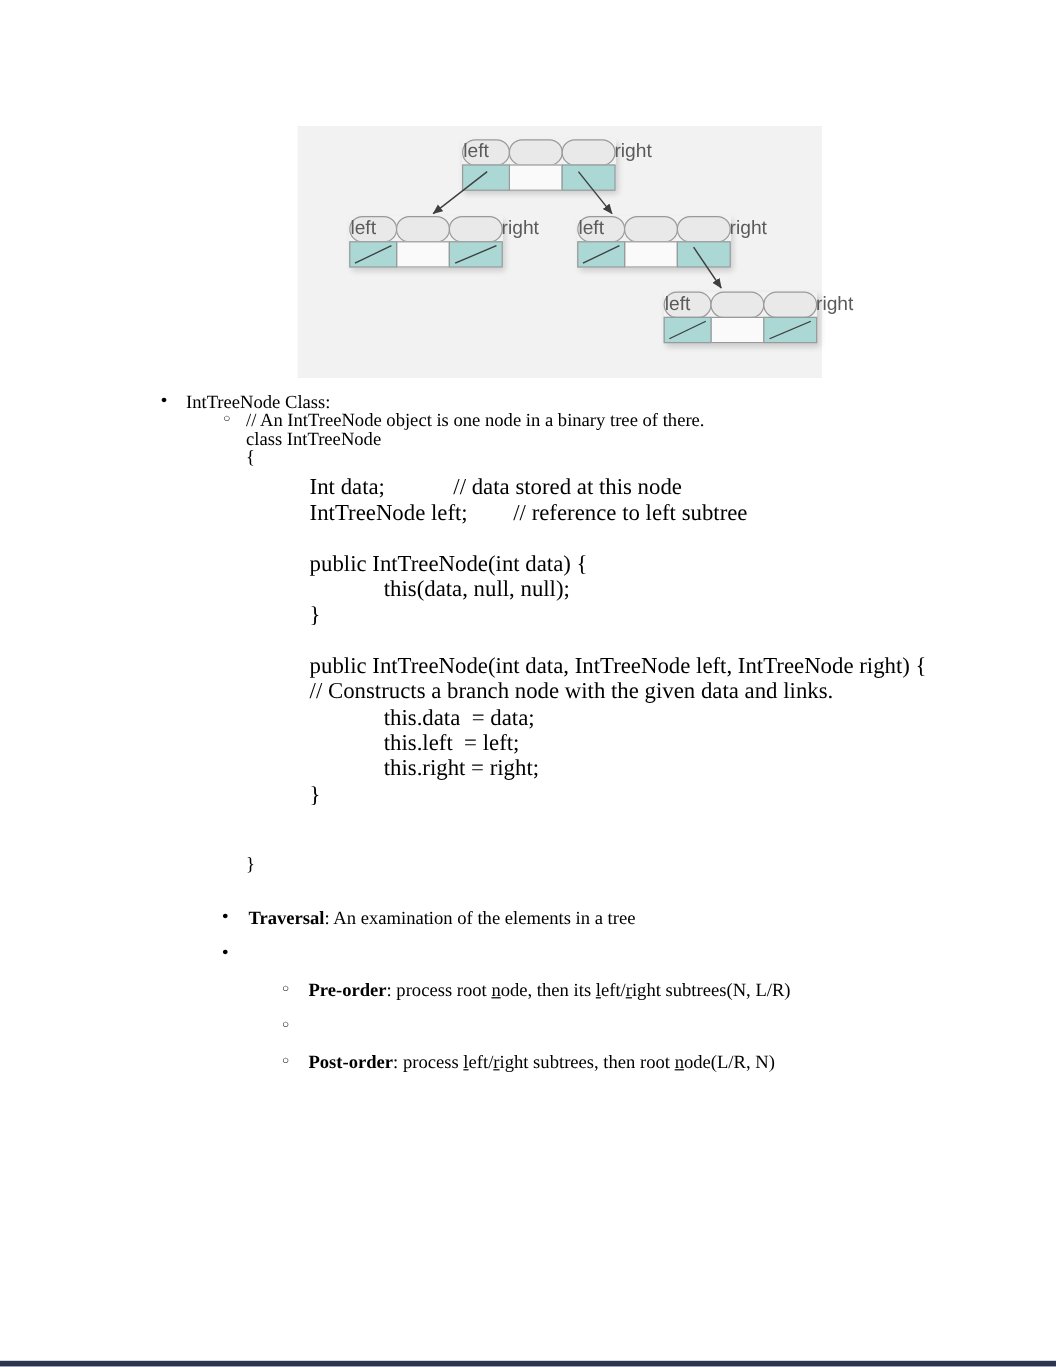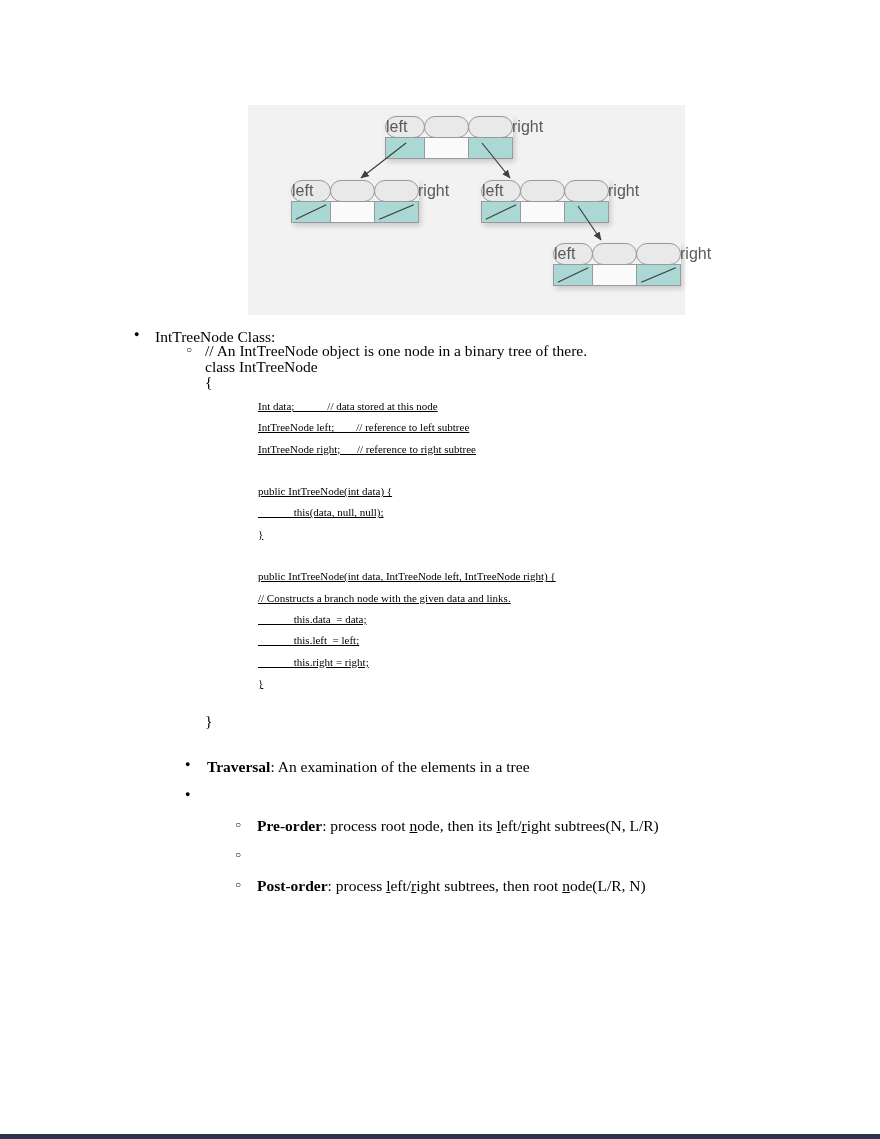--- a/index.html
+++ b/index.html
@@ -48,21 +48,21 @@
   }
   .abs{position:absolute;}
   .bl{display:flex;align-items:flex-end;}
   .bullet{flex:none;display:inline-block;}
   .bullet.disc{width:21px;}
   .bullet.disc::before{content:"\25CF";font-size:9px;position:relative;top:-2px;}
   .bullet.circ{width:19px;}
   .bullet.circ::before{content:"\25CB";font-size:10px;position:relative;top:-1px;}
   .bullet.w22{width:22px;}
   .code-line{
-    white-space:pre;line-height:21.3px;min-height:21.3px;font-size:11px;text-decoration:underline;
+    white-space:pre;line-height:21.3px;min-height:21.3px;font-size:19px;
   }
   .para{line-height:19px;}
   .b{font-weight:700;}
   .u{text-decoration:underline;}
 
   .footer-bar{
     position:absolute;left:0;bottom:0;width:880px;height:5px;
     background:var(--footer,#2b3550);
   }
 </style>
@@ -170,21 +170,20 @@
         <span>// An IntTreeNode object is one node in a binary tree of there.</span>
       </div>
       <div style="margin-left:19px">class IntTreeNode</div>
     </div>
 
     <div class="abs" style="left:71px;top:48px">{</div>
 
     <div class="abs" style="left:124px;top:70px">
       <div class="code-line">Int data;            // data stored at this node</div>
       <div class="code-line">IntTreeNode left;        // reference to left subtree</div>
-      <div class="code-line">IntTreeNode right;      // reference to right subtree</div>
       <div class="code-line"></div>
       <div class="code-line">public IntTreeNode(int data) {</div>
       <div class="code-line">             this(data, null, null);</div>
       <div class="code-line">}</div>
       <div class="code-line"></div>
       <div class="code-line">public IntTreeNode(int data, IntTreeNode left, IntTreeNode right) {</div>
       <div class="code-line">// Constructs a branch node with the given data and links.</div>
       <div class="code-line">             this.data  = data;</div>
       <div class="code-line">             this.left  = left;</div>
       <div class="code-line">             this.right = right;</div>

